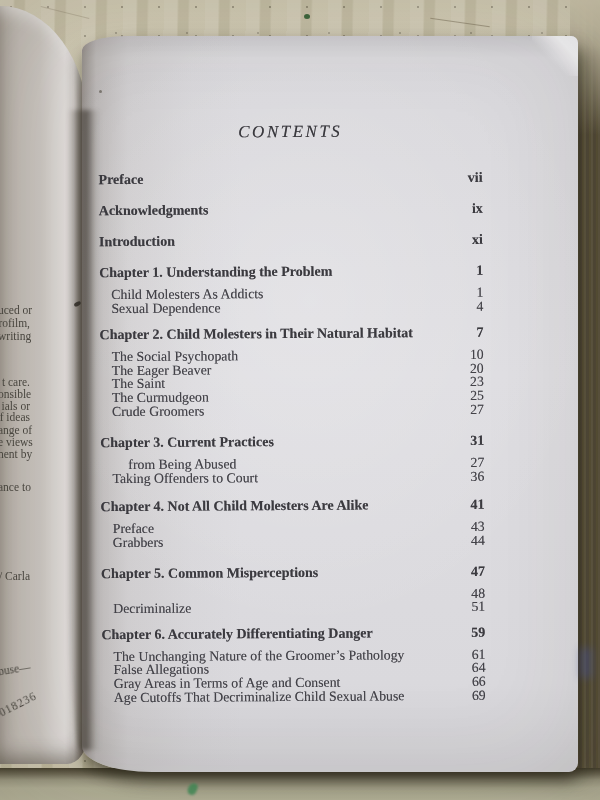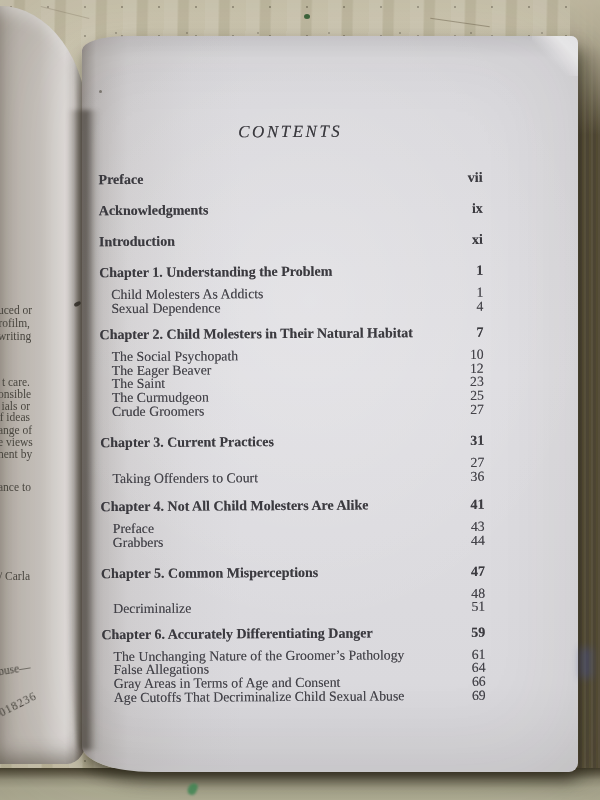--- a/index.html
+++ b/index.html
@@ -188,21 +188,21 @@
               <div class="toc-row item">
                 <span class="lbl">
                   <span class="line">The Social Psychopath</span>
                 </span>
                 <span class="pg">10</span>
               </div>
               <div class="toc-row item">
                 <span class="lbl">
                   <span class="line">The Eager Beaver</span>
                 </span>
-                <span class="pg">12</span>
+                <span class="pg">20</span>
               </div>
               <div class="toc-row item">
                 <span class="lbl">
                   <span class="line">The Saint</span>
                 </span>
                 <span class="pg">23</span>
               </div>
               <div class="toc-row item">
                 <span class="lbl">
                   <span class="line">The Curmudgeon</span>
@@ -218,20 +218,21 @@
             </div>
           </div>
           <div class="chapter">
             <div class="toc-row heading">
               <span class="lbl b">Chapter 3. Current Practices</span>
               <span class="pg b">31</span>
             </div>
             <div class="items">
               <div class="toc-row item">
                 <span class="lbl">
+                  <span class="line wrap">from Being Abused</span>
                 </span>
                 <span class="pg">27</span>
               </div>
               <div class="toc-row item">
                 <span class="lbl">
                   <span class="line">Taking Offenders to Court</span>
                 </span>
                 <span class="pg">36</span>
               </div>
             </div>

